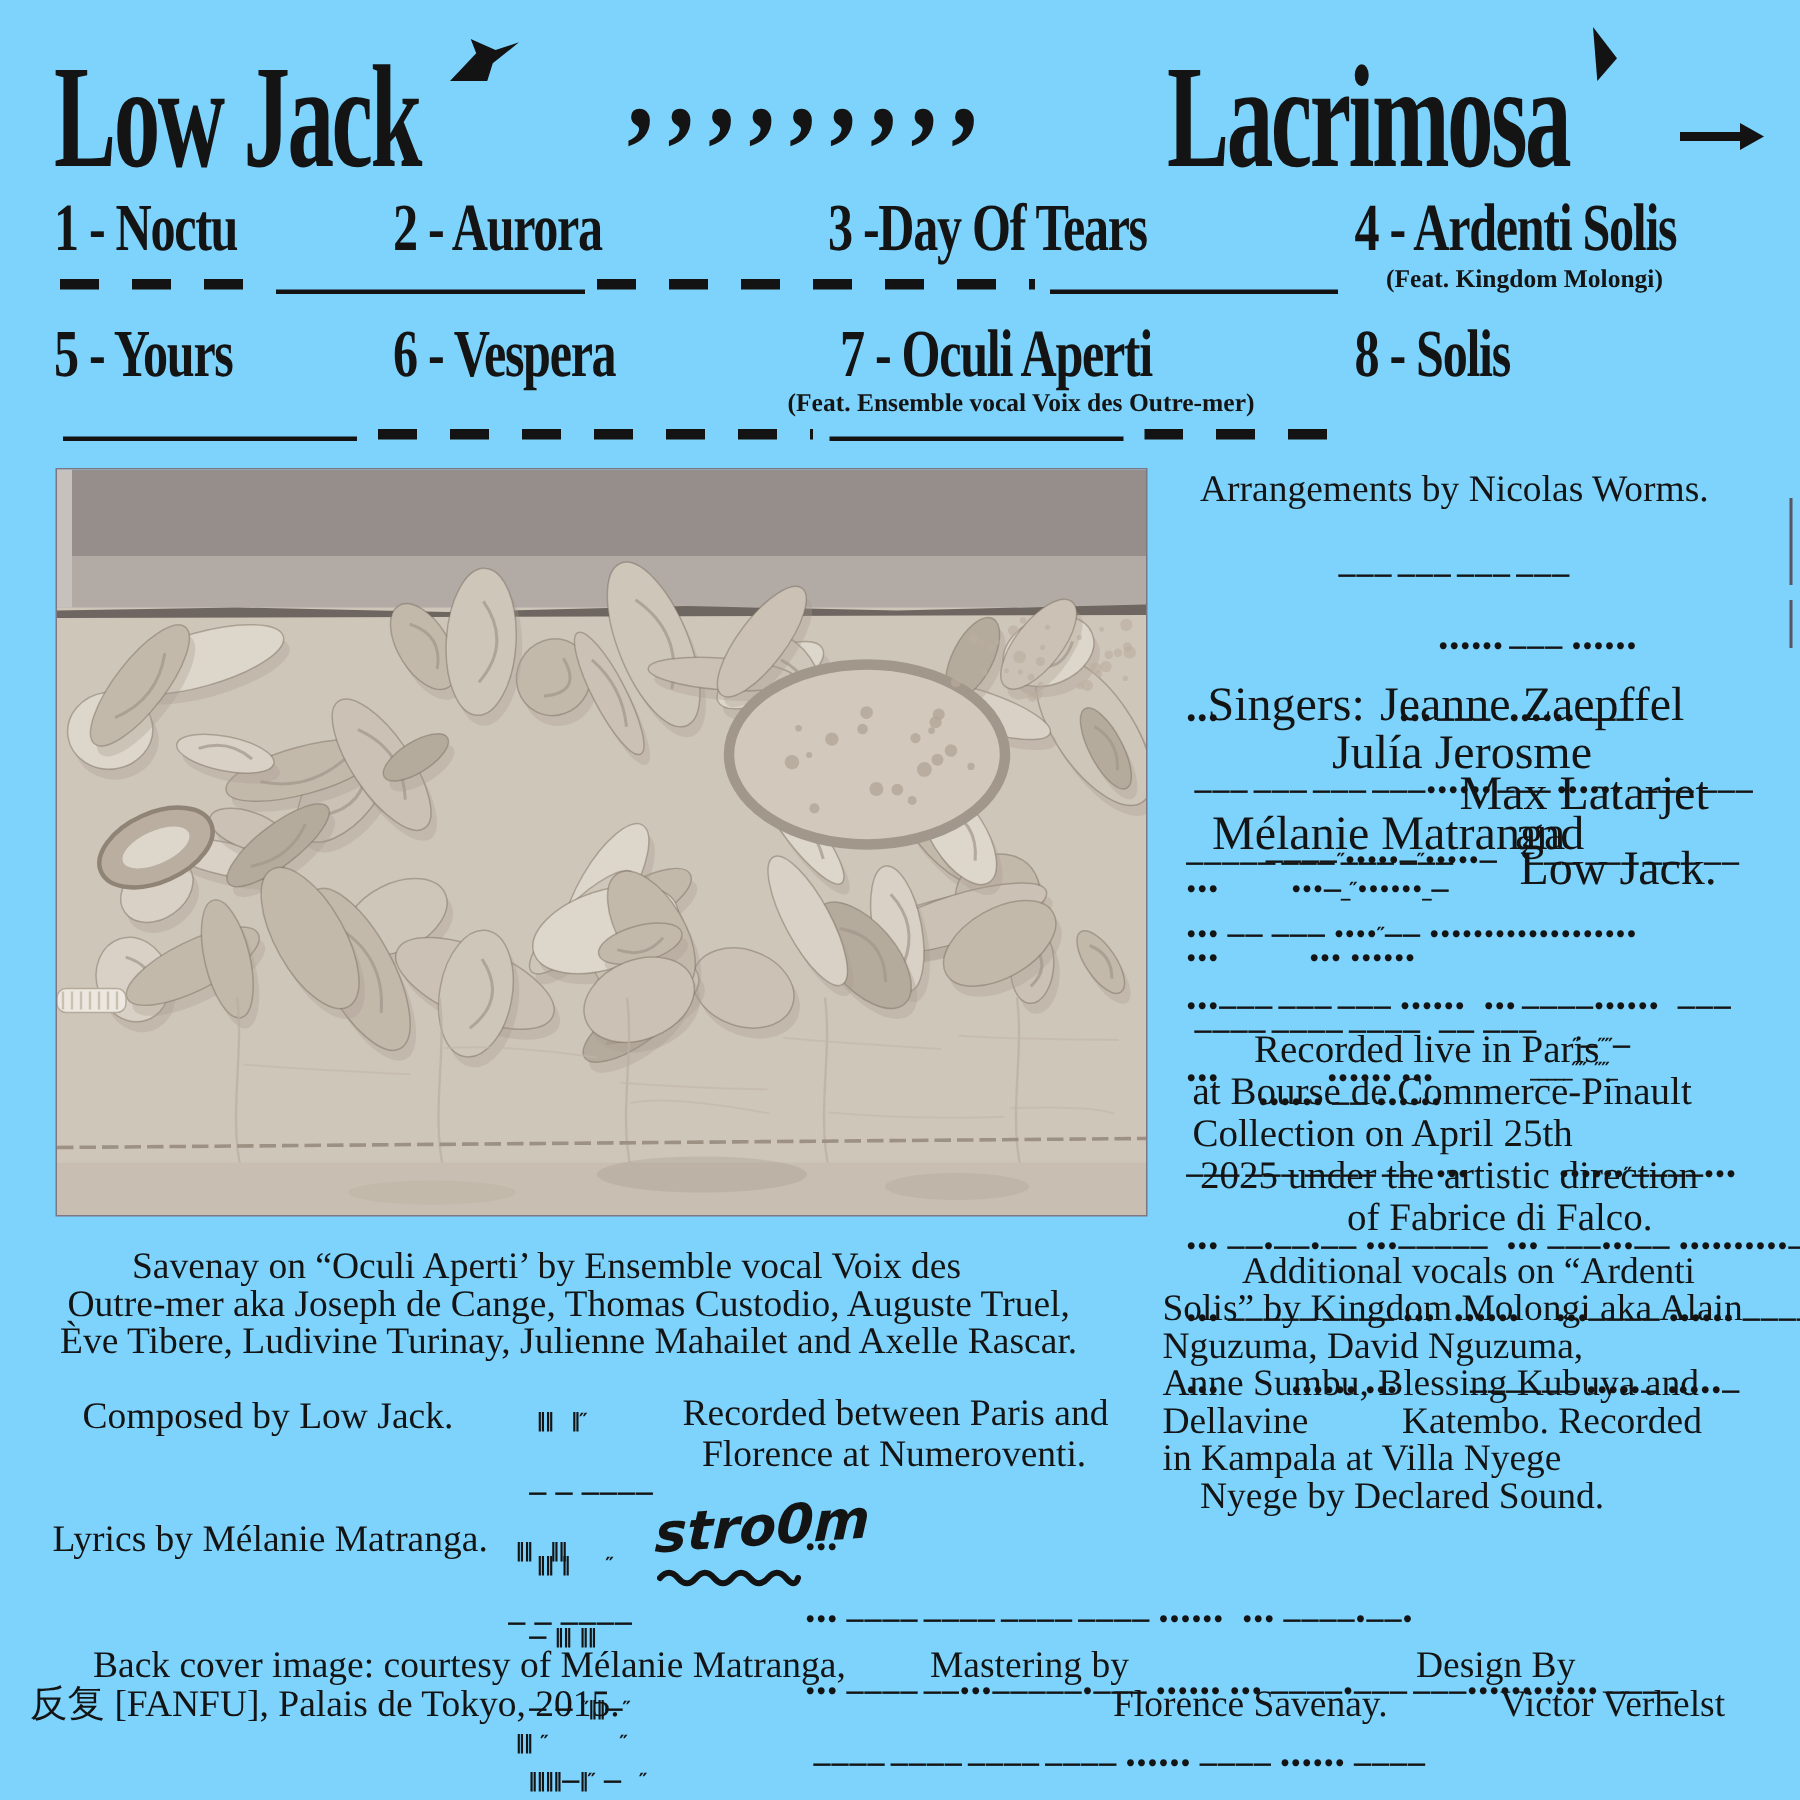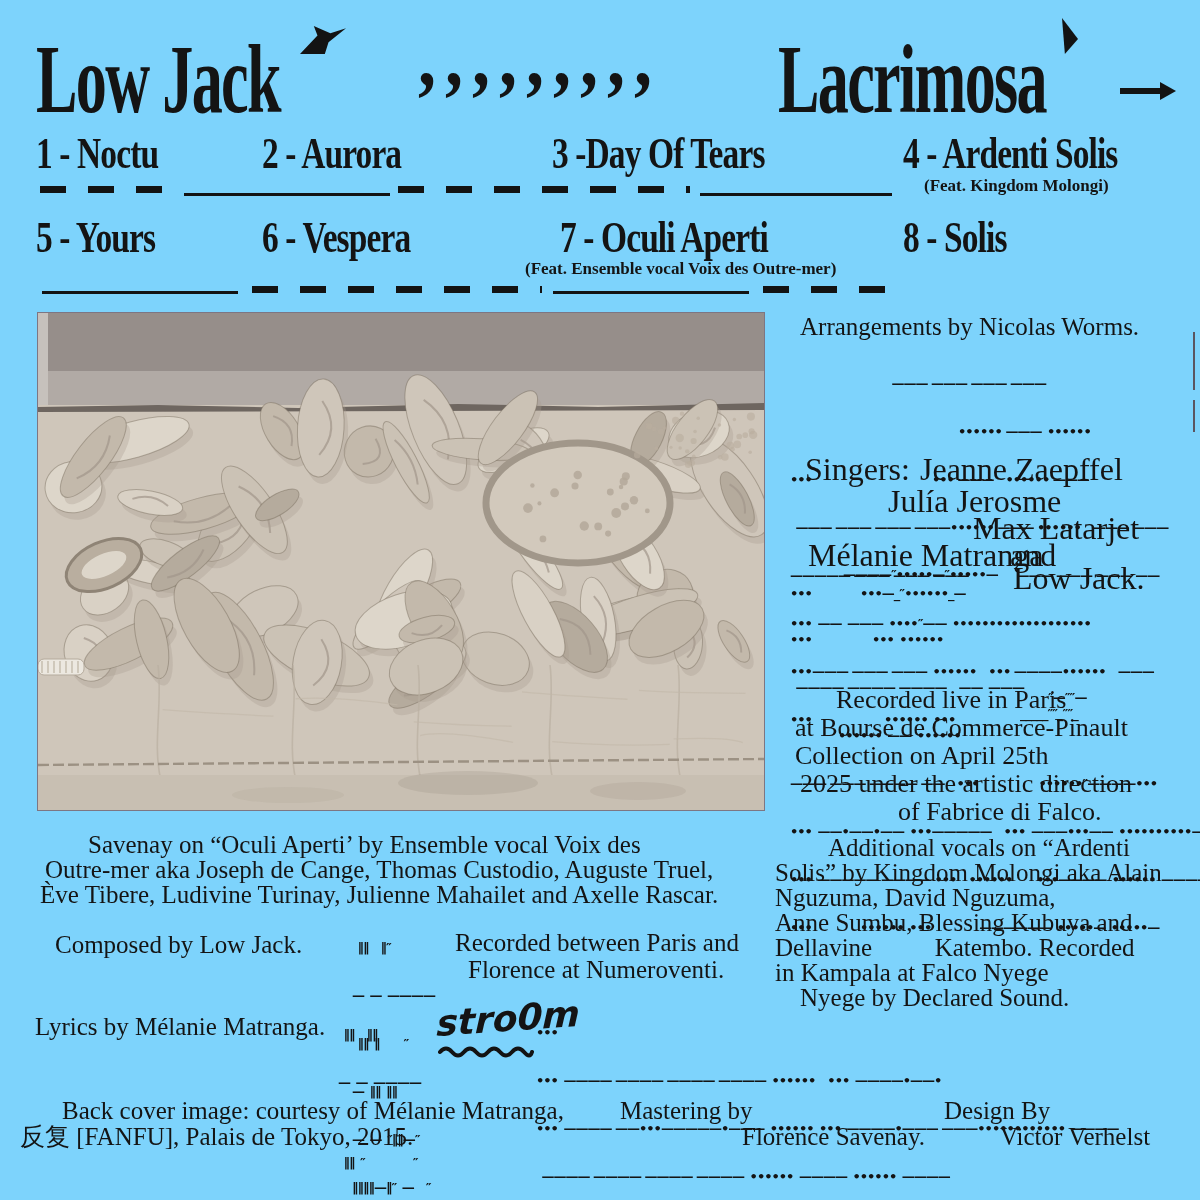--- a/index.html
+++ b/index.html
@@ -372,21 +372,21 @@
     <div> ———— ———— ———— ———— •••••• ———— •••••• ————</div>
     
     
   </div>
 
   <div class="abs b25" style="left:828px;top:835px;">Additional vocals on “Ardenti</div>
   <div class="abs b25" style="left:775px;top:860px;">Solis” by Kingdom Molongi aka Alain</div>
   <div class="abs b25" style="left:775px;top:885px;">Nguzuma, David Nguzuma,</div>
   <div class="abs b25" style="left:775px;top:910px;">Anne Sumbu, Blessing Kubuya and</div>
   <div class="abs b25" style="left:775px;top:935px;">Dellavine   Katembo. Recorded</div>
-  <div class="abs b25" style="left:775px;top:960px;">in Kampala at Falco Nyege</div>
+  <div class="abs b25" style="left:775px;top:960px;">in Kampala at Villa Nyege</div>
   <div class="abs b25" style="left:800px;top:985px;">Nyege by Declared Sound.</div>
 
   <div class="abs b25" style="left:62px;top:1098px;">Back cover image: courtesy of Mélanie Matranga,</div>
   <div class="abs b25" style="left:20px;top:1124px;">反复 [FANFU], Palais de Tokyo, 2015.</div>
   <div class="abs b25" style="left:620px;top:1098px;">Mastering by</div>
   <div class="abs b25" style="left:742px;top:1124px;">Florence Savenay.</div>
   <div class="abs b25" style="left:944px;top:1098px;">Design By</div>
   <div class="abs b25" style="left:1000px;top:1124px;">Victor Verhelst</div>
 
 </div>

